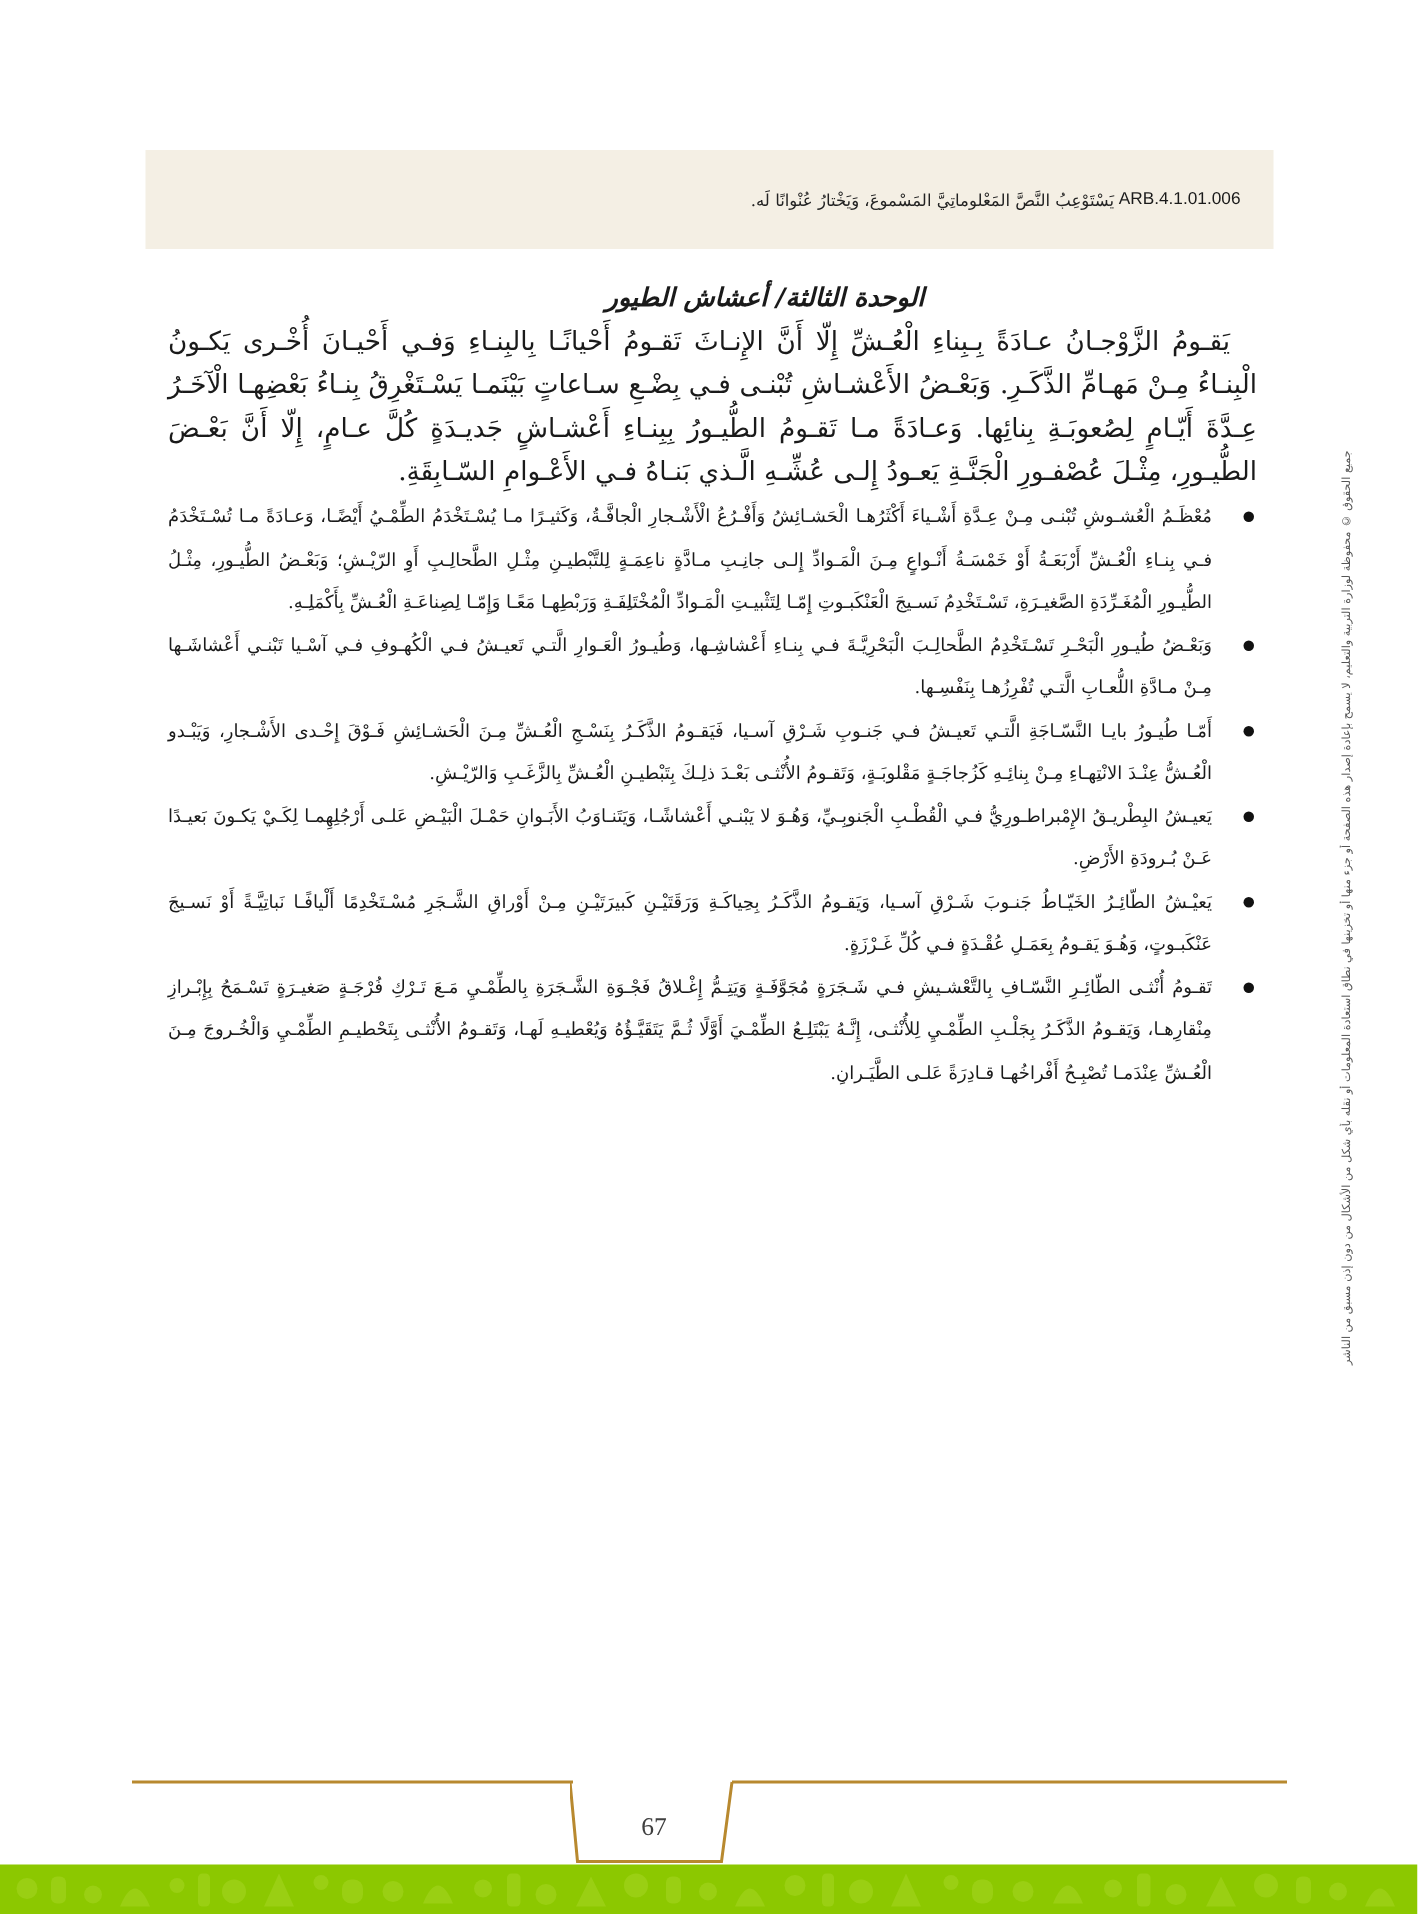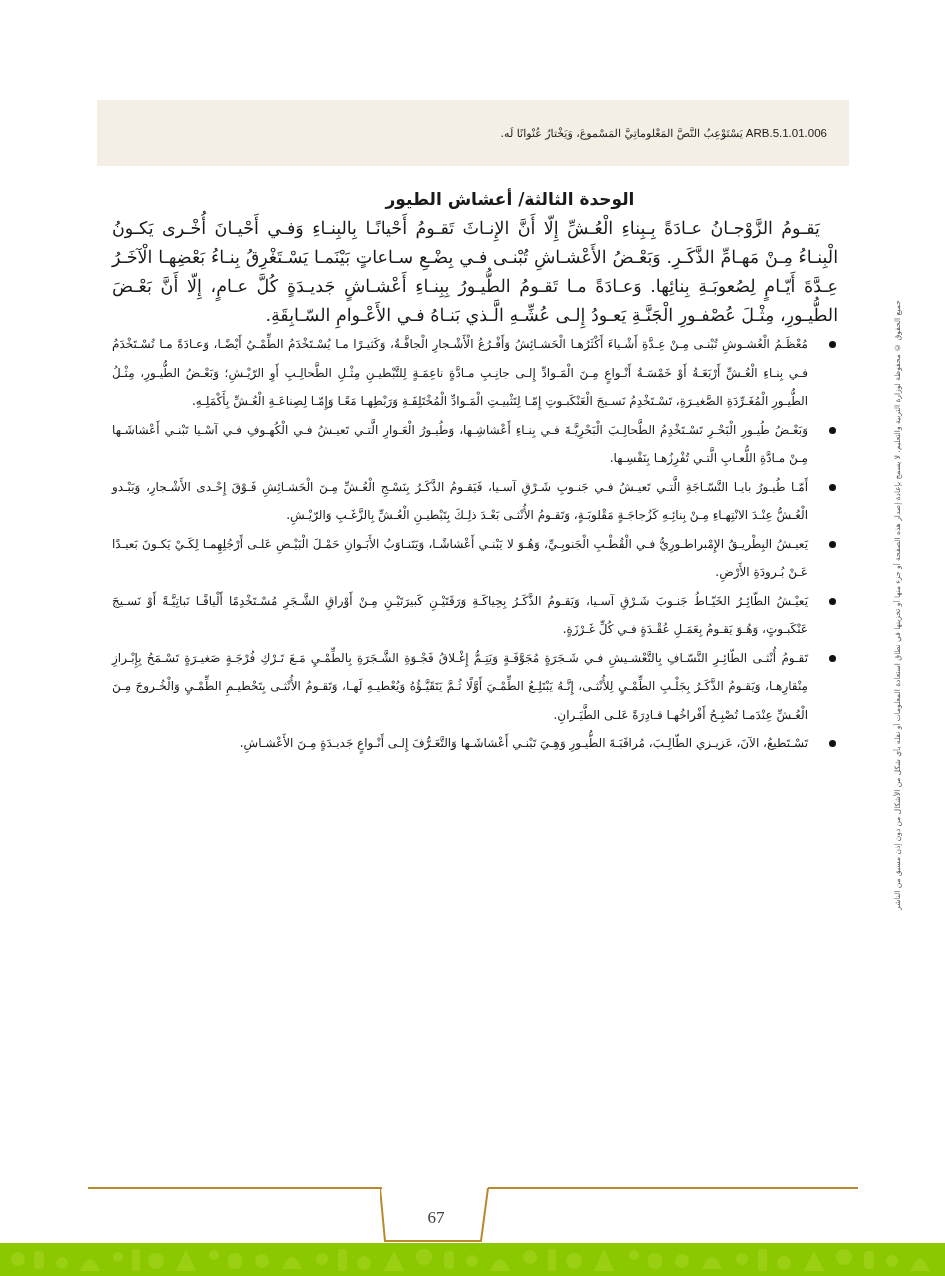--- a/index.html
+++ b/index.html
@@ -22,20 +22,21 @@
     .objective-code { font-family: "Liberation Sans", sans-serif; font-size: 11.5px; direction: ltr; unicode-bidi: embed; margin-left: 3px; }
 
     .content {
       position: absolute; left: 112px; top: 186px; width: 726px;
       direction: rtl; text-align: justify;
     }
     .unit-title {
       font-family: "DejaVu Sans", sans-serif; font-weight: bold;
       font-size: 17px; text-align: center; margin: 0 0 2px 0; line-height: 26px;
       padding-left: 70px;
+      font-style: italic;
     }
     .para {
       font-size: 17.5px; line-height: 29px; margin: 0;
       text-align-last: right;
     }
     .para.indent { text-indent: 18px; }
     .subhead {
       font-size: 17.5px; line-height: 29px; margin: 0;
     }
     ul.bullets { list-style: none; margin: 0; padding: 0; }
@@ -71,35 +72,34 @@
       position: absolute; left: 0; top: 1243px; width: 945px; height: 33px;
       background: #8cc800;
       overflow: hidden;
     }
     .green-band svg { display: block; }
   </style>
 </head>
 <body>
 
 <div class="objective-box">
-  <span class="objective-code">ARB.5.1.01.006</span>
+  <span class="objective-code">ARB.4.1.01.006</span>
   <span class="objective-text">يَسْتَوْعِبُ النَّصَّ المَعْلوماتِيَّ المَسْموعَ، وَيَخْتارُ عُنْوانًا لَه.</span>
 </div>
 
 <div class="content">
   <h1 class="unit-title">الوحدة الثالثة/ أعشاش الطيور</h1>
   <p class="para indent">يَقـومُ الزَّوْجـانُ عـادَةً بِـبِناءِ الْعُـشِّ إِلّا أَنَّ الإِنـاثَ تَقـومُ أَحْيانًـا بِالبِنـاءِ وَفـي أَحْيـانَ أُخْـرى يَكـونُ الْبِنـاءُ مِـنْ مَهـامِّ الذَّكَـرِ. وَبَعْـضُ الأَعْشـاشِ تُبْنـى فـي بِضْـعِ سـاعاتٍ بَيْنَمـا يَسْـتَغْرِقُ بِنـاءُ بَعْضِهـا الْآخَـرُ عِـدَّةَ أَيّـامٍ لِصُعوبَـةِ بِنائِها. وَعـادَةً مـا تَقـومُ الطُّيـورُ بِبِنـاءِ أَعْشـاشٍ جَديـدَةٍ كُلَّ عـامٍ، إِلّا أَنَّ بَعْـضَ الطُّيـورِ، مِثْـلَ عُصْفـورِ الْجَنَّـةِ يَعـودُ إِلـى عُشِّـهِ الَّـذي بَنـاهُ فـي الأَعْـوامِ السّـابِقَةِ.</p>
   <ul class="bullets">
     <li><span class="bullet-dot"></span><span>مُعْظَـمُ الْعُشـوشِ تُبْنـى مِـنْ عِـدَّةِ أَشْـياءَ أَكْثَرُهـا الْحَشـائِشُ وَأَفْـرُعُ الْأَشْـجارِ الْجافَّـةُ، وَكَثيـرًا مـا يُسْـتَخْدَمُ الطِّمْـيُ أَيْضًـا، وَعـادَةً مـا تُسْـتَخْدَمُ فـي بِنـاءِ الْعُـشِّ أَرْبَعَـةُ أَوْ خَمْسَـةُ أَنْـواعٍ مِـنَ الْمَـوادِّ إِلـى جانِـبِ مـادَّةٍ ناعِمَـةٍ لِلتَّبْطيـنِ مِثْـلِ الطَّحالِـبِ أَوِ الرّيْـشِ؛ وَبَعْـضُ الطُّيـورِ، مِثْـلُ الطُّيـورِ الْمُغَـرِّدَةِ الصَّغيـرَةِ، تَسْـتَخْدِمُ نَسـيجَ الْعَنْكَبـوتِ إِمّـا لِتَثْبيـتِ الْمَـوادِّ الْمُخْتَلِفَـةِ وَرَبْطِهـا مَعًـا وَإِمّـا لِصِناعَـةِ الْعُـشِّ بِأَكْمَلِـهِ.</span></li>
     <li><span class="bullet-dot"></span><span>وَبَعْـضُ طُيـورِ الْبَحْـرِ تَسْـتَخْدِمُ الطَّحالِـبَ الْبَحْرِيَّـةَ فـي بِنـاءِ أَعْشاشِـها، وَطُيـورُ الْعَـوارِ الَّتـي تَعيـشُ فـي الْكُهـوفِ فـي آسْـيا تَبْنـي أَعْشاشَـها مِـنْ مـادَّةِ اللُّعـابِ الَّتـي تُفْرِزُهـا بِنَفْسِـها.</span></li>
     <li><span class="bullet-dot"></span><span>أَمّـا طُيـورُ بايـا النَّسّـاجَةِ الَّتـي تَعيـشُ فـي جَنـوبِ شَـرْقِ آسـيا، فَيَقـومُ الذَّكَـرُ بِنَسْـجِ الْعُـشِّ مِـنَ الْحَشـائِشِ فَـوْقَ إِحْـدى الأَشْـجارِ، وَيَبْـدو الْعُـشُّ عِنْـدَ الانْتِهـاءِ مِـنْ بِنائِـهِ كَزُجاجَـةٍ مَقْلوبَـةٍ، وَتَقـومُ الأُنْثـى بَعْـدَ ذلِـكَ بِتَبْطيـنِ الْعُـشِّ بِالزَّغَـبِ وَالرّيْـشِ.</span></li>
     <li><span class="bullet-dot"></span><span>يَعيـشُ البِطْريـقُ الإِمْبراطـورِيُّ فـي الْقُطْـبِ الْجَنوبِـيِّ، وَهُـوَ لا يَبْنـي أَعْشاشًـا، وَيَتَنـاوَبُ الأَبَـوانِ حَمْـلَ الْبَيْـضِ عَلـى أَرْجُلِهِمـا لِكَـيْ يَكـونَ بَعيـدًا عَـنْ بُـرودَةِ الأَرْضِ.</span></li>
     <li><span class="bullet-dot"></span><span>يَعيْـشُ الطّائِـرُ الخَيّـاطُ جَنـوبَ شَـرْقِ آسـيا، وَيَقـومُ الذَّكَـرُ بِحِياكَـةِ وَرَقَتَيْـنِ كَبيرَتَيْـنِ مِـنْ أَوْراقِ الشَّـجَرِ مُسْـتَخْدِمًا أَلْيافًـا نَباتِيَّـةً أَوْ نَسـيجَ عَنْكَبـوتٍ، وَهُـوَ يَقـومُ بِعَمَـلِ عُقْـدَةٍ فـي كُلِّ غَـرْزَةٍ.</span></li>
     <li><span class="bullet-dot"></span><span>تَقـومُ أُنْثـى الطّائِـرِ النَّسّـافِ بِالتَّعْشـيشِ فـي شَـجَرَةٍ مُجَوَّفَـةٍ وَيَتِـمُّ إِغْـلاقُ فَجْـوَةِ الشَّـجَرَةِ بِالطِّمْـيِ مَـعَ تَـرْكِ فُرْجَـةٍ صَغيـرَةٍ تَسْـمَحُ بِإِبْـرازِ مِنْقارِهـا، وَيَقـومُ الذَّكَـرُ بِجَلْـبِ الطِّمْـيِ لِلأُنْثـى، إِنَّـهُ يَبْتَلِـعُ الطِّمْـيَ أَوَّلًا ثُـمَّ يَتَقَيَّـؤُهُ وَيُعْطيـهِ لَهـا، وَتَقـومُ الأُنْثـى بِتَحْطيـمِ الطِّمْـيِ وَالْخُـروجَ مِـنَ الْعُـشِّ عِنْدَمـا تُصْبِـحُ أَفْراخُهـا قـادِرَةً عَلـى الطَّيَـرانِ.</span></li>
-    <li><span class="bullet-dot"></span><span>تَسْـتَطيعُ، الآنَ، عَزيـزي الطّالِـبَ، مُراقَبَـةَ الطُّيـورِ وَهِـيَ تَبْنـي أَعْشاشَـها وَالتَّعَـرُّفَ إِلـى أَنْـواعٍ جَديـدَةٍ مِـنَ الأَعْشـاشِ.</span></li>
   </ul>
 </div>
 
 <div class="side-copyright">جميع الحقوق © محفوظة لوزارة التربية والتعليم، لا يسمح بإعادة إصدار هذه الصفحة أو جزء منها أو تخزينها في نطاق استعادة المعلومات أو نقله بأي شكل من الأشكال من دون إذن مسبق من الناشر</div>
 
 <div class="footer-line left"></div>
 <div class="footer-line right"></div>
 <svg class="page-tab" viewBox="0 0 110 56" width="110" height="56">
   <polyline points="0,1 5,54 101,54 108,1" fill="none" stroke="#b8892f" stroke-width="2"></polyline>
 </svg>

